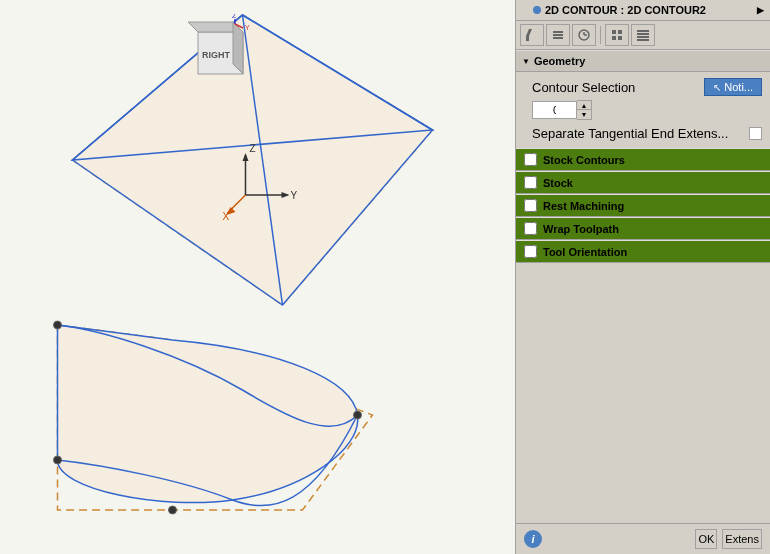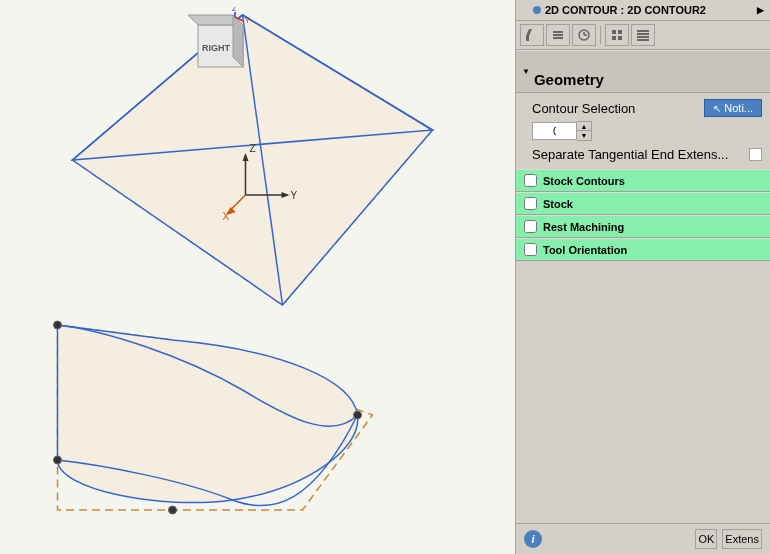--- a/index.html
+++ b/index.html
@@ -26,21 +26,21 @@
       width: 255px;
       background: #d4d0c8;
       display: flex;
       flex-direction: column;
       border-left: 1px solid #a0a0a0;
     }
 
     
     .view-indicator {
       position: absolute;
-      top: 7px;
+      top: 14px;
       right: 260px;
       width: 75px;
       height: 85px;
     }
 
     
     .panel-header {
       background: #d4d0c8;
       border-bottom: 1px solid #a0a0a0;
       padding: 4px 6px;
@@ -114,22 +114,21 @@
       user-select: none;
     }
 
     .section-header .triangle {
       margin-right: 4px;
       font-size: 8px;
     }
 
     .section-header .section-title {
       font-weight: bold;
-      font-size: 15px;
-      margin-top: 16px;
+      font-size: 11px;
     }
 
     .section-body {
       padding: 4px 0;
       background: #d4d0c8;
     }
 
     
     .form-row {
       display: flex;
@@ -203,21 +202,21 @@
       border-bottom: 1px solid #a0a0a0;
     }
 
     
     .section-checkbox {
       display: flex;
       align-items: center;
       padding: 4px 8px;
       border-bottom: 1px solid #a0a0a0;
       border-top: 1px solid #e0ddd8;
-      background: #86efac;
+      background: #4d7c0f;
       cursor: pointer;
     }
 
     .section-checkbox input[type="checkbox"] {
       margin-right: 6px;
     }
 
     .section-checkbox label {
       font-weight: bold;
       font-size: 11px;
@@ -443,20 +442,24 @@
     <div class="section-checkbox">
       <input type="checkbox" id="chk-tabs" style="">
       <label for="chk-tabs">Stock</label>
     </div>
 
     <div class="section-checkbox">
       <input type="checkbox" id="chk-rest" style="">
       <label for="chk-rest">Rest Machining</label>
     </div>
 
+    <div class="section-checkbox">
+      <input type="checkbox" id="chk-wrap" style="">
+      <label for="chk-wrap">Wrap Toolpath</label>
+    </div>
 
     <div class="section-checkbox">
       <input type="checkbox" id="chk-tool" style="">
       <label for="chk-tool">Tool Orientation</label>
     </div>
 
   </div>
 
   <div class="bottom-bar">
     <div class="info-icon">i</div>

